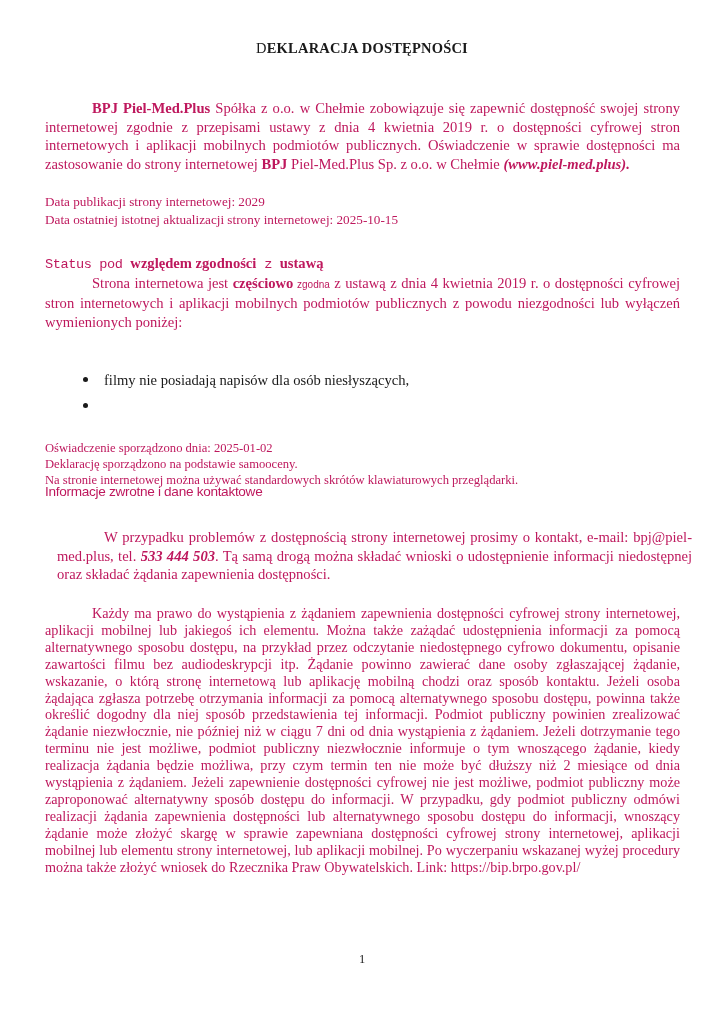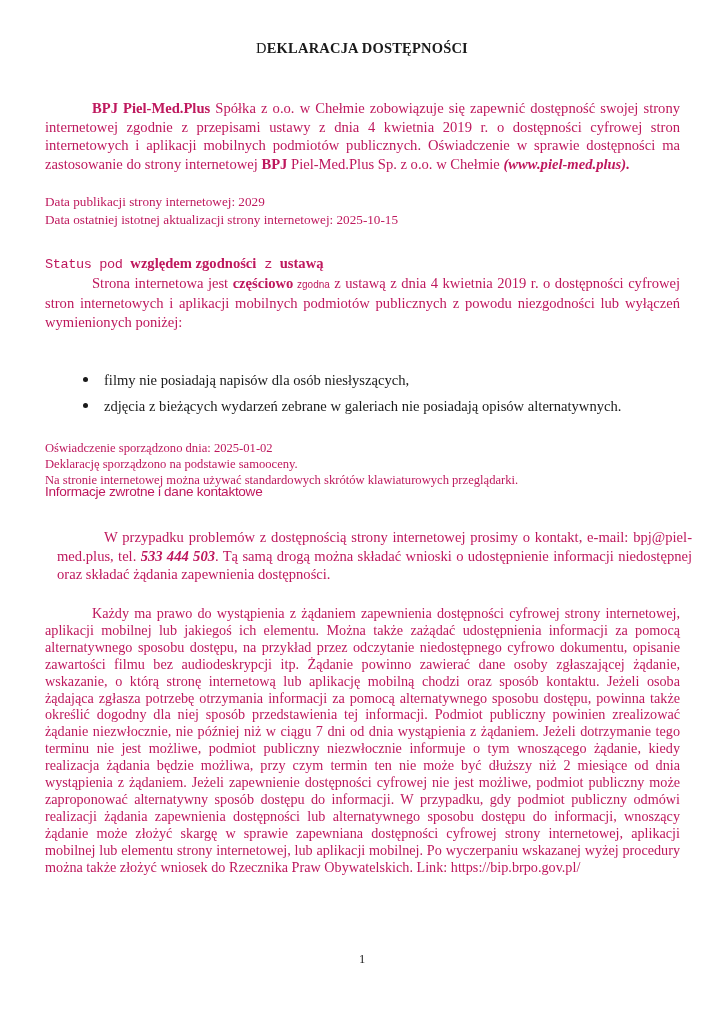--- a/index.html
+++ b/index.html
@@ -48,21 +48,21 @@
     <div>Data publikacji strony internetowej: 2029</div>
     <div>Data ostatniej istotnej aktualizacji strony internetowej: 2025-10-15</div>
   </div>
 
   <div class="block h-status"><span class="s">Status pod </span><span class="b">względem zgodności</span><span class="s"> z </span><span class="b">ustawą</span></div>
 
   <p class="block justify indent p2" style="margin:0"><span>Strona internetowa jest </span><span class="b">częściowo</span><span class="zg"> zgodna</span><span> z ustawą z dnia 4 kwietnia 2019 r. o dostępności cyfrowej stron internetowych i aplikacji mobilnych podmiotów publicznych z powodu niezgodności lub wyłączeń wymienionych poniżej:</span></p>
 
   <ul class="bullets">
     <li><span class="dot"></span><span>filmy nie posiadają napisów dla osób niesłyszących,</span></li>
-    <li><span class="dot"></span><span>zdjęcia z bieżących wydarzeń zebrane w galeriach nie posiadają opisów alternatywnych.</span></li>
+    <li><span class="dot"></span></li>
   </ul>
 
   <div class="block meta2">
     <div>Oświadczenie sporządzono dnia: 2025-01-02</div>
     <div>Deklarację sporządzono na podstawie samooceny.</div>
     <div>Na stronie internetowej można używać standardowych skrótów klawiaturowych przeglądarki.</div>
   </div>
 
   <div class="block h-info">Informacje zwrotne i dane kontaktowe</div>
 

